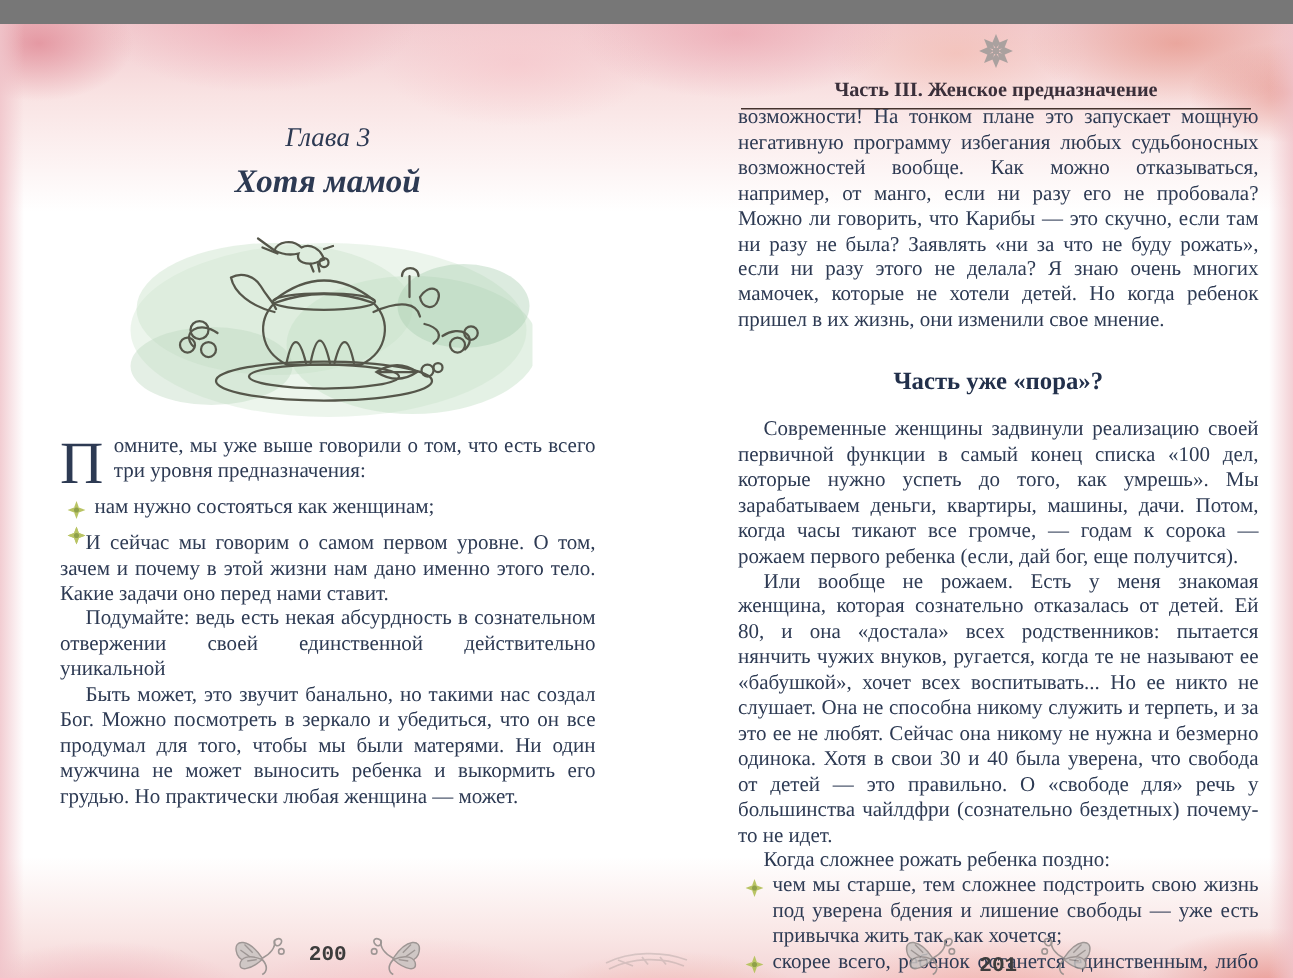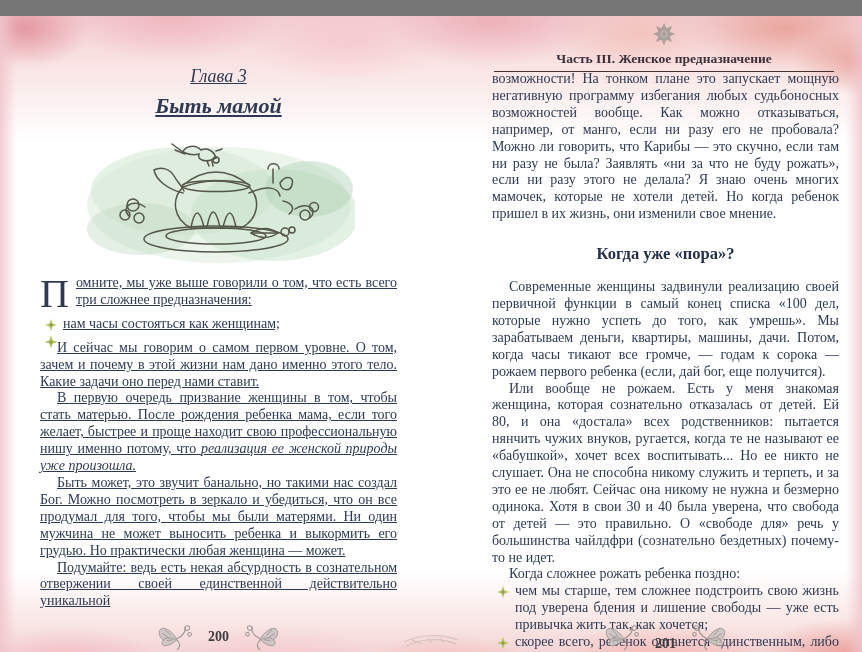--- a/index.html
+++ b/index.html
@@ -17,39 +17,39 @@
       radial-gradient(140px 62px at 91% 2%, rgba(226,130,112,.55), transparent 70%),
       radial-gradient(100px 48px at 100% 7%, rgba(218,104,92,.5), transparent 70%),
       radial-gradient(140px 58px at 8% 100%, rgba(238,167,178,.65), transparent 70%),
       radial-gradient(160px 62px at 32% 100%, rgba(246,190,196,.6), transparent 70%),
       radial-gradient(140px 58px at 52% 101%, rgba(238,160,150,.55), transparent 70%),
       radial-gradient(170px 66px at 77% 100%, rgba(240,152,142,.6), transparent 70%),
       radial-gradient(120px 52px at 98% 98%, rgba(228,118,108,.55), transparent 70%),
       linear-gradient(180deg, #f2ccd0 0px, #f9e3e3 48px, #ffffff 125px, #ffffff 555px, #f9e6e5 608px, #f1ccce 652px);
   }
   .page-col{position:absolute;color:#2d3a53;font-size:14px;line-height:16.9px;text-align:justify;}
-  .left-col{left:40px;top:49px;width:357px;text-decoration:underline;}
+  .left-col{left:40px;top:64px;width:357px;}
   .right-col{left:492px;top:55px;width:347px;}
   p{margin:0;}
   .indent{text-indent:17px;}
   .chapter-label{font-style:italic;font-size:18px;line-height:22px;text-align:center;font-weight:normal;}
   .chapter-title{font-style:italic;font-weight:bold;font-size:22px;line-height:26px;text-align:center;margin-top:6px;}
   .illustration{width:272px;height:144px;margin:4px auto 8px auto;position:relative;}
   .dropcap{float:left;font-size:40px;line-height:31px;padding:3px 7px 0 0;}
   .bullets{margin:7px 0 7px 2px;}
   .bullet{position:relative;padding-left:21px;text-align:justify;}
   .bullet .bullet-icon{position:absolute;left:3px;top:3px;line-height:0;}
   .section-heading{font-weight:bold;font-size:16.5px;text-align:center;margin:23px 0 16px 0;color:#22304b;}
   .running-header{position:absolute;left:494px;top:5px;width:340px;text-align:center;}
   .hdr-ornament{display:inline-block;line-height:0;}
   .hdr-text{font-weight:bold;font-size:13.5px;color:#3a2f3a;padding-bottom:4px;border-bottom:1.6px solid #45322e;margin-top:0px;}
   .footer{position:absolute;top:606px;display:flex;align-items:center;justify-content:center;gap:13px;}
   .footer-left{left:40px;width:357px;}
   .footer-right{left:492px;width:347px;align-items:flex-end;}
-  .pnum{font-family:Liberation Serif, serif;font-weight:bold;font-size:14px;color:#3c3c3c;}
+  .pnum{font-family:Liberation Mono, monospace;font-weight:bold;font-size:14px;color:#3c3c3c;}
   .orn{line-height:0;opacity:.85;}
   .orn.mirror svg{transform:scaleX(-1);}
   .spine-orn{position:absolute;left:402px;top:612px;opacity:.3;line-height:0;}
   em.inline-it{font-style:italic;}
 </style>
 </head>
 <body>
 
 <div class="spread">
 
@@ -83,21 +83,21 @@
             </g>
           <circle cx="15" cy="15" r="2.6"></circle>
         </g>
       </svg>
     </span>
     <div class="hdr-text">Часть III. Женское предназначение</div>
   </div>
 
   <div class="page-col left-col">
     <div class="chapter-label">Глава 3</div>
-    <div class="chapter-title">Быть мамой</div>
+    <div class="chapter-title">Хотя мамой</div>
 
     <div class="illustration">
       <svg width="272" height="144" viewBox="0 0 272 144">
 
         <ellipse cx="136" cy="82" rx="132" ry="58" fill="#ddeddd" opacity="0.55"></ellipse>
         <ellipse cx="100" cy="68" rx="92" ry="44" fill="#cfe6cf" opacity="0.5"></ellipse>
         <ellipse cx="192" cy="92" rx="84" ry="46" fill="#c4dfc6" opacity="0.45"></ellipse>
         <ellipse cx="226" cy="66" rx="44" ry="28" fill="#a8cdaf" opacity="0.4"></ellipse>
         <ellipse cx="58" cy="106" rx="54" ry="26" fill="#bcd8bf" opacity="0.4"></ellipse>
 
@@ -141,34 +141,34 @@
             <circle cx="231" cy="84" r="4.5"></circle>
 
           <path d="M168,110 q14,-9 27,0 q-13,9 -27,0 Z"></path>
           <path d="M170,110 q12,0 24,0"></path>
           <circle cx="202" cy="109" r="4"></circle>
             <circle cx="209" cy="107" r="3"></circle>
         </g>
       </svg>
     </div>
 
-    <p class="first"><span class="dropcap">П</span><span>омните, мы уже выше говорили о том, что есть всего три сложнее предназначения:</span></p>
+    <p class="first"><span class="dropcap">П</span><span>омните, мы уже выше говорили о том, что есть всего три уровня предназначения:</span></p>
 
     <div class="bullets">
       <div class="bullet">
         <span class="bullet-icon"><svg width="12" height="12" viewBox="0 0 12 12">
               <g fill="#b9c464">
                 <path d="M6 0 L7.6 4.4 L6 6 L4.4 4.4 Z"></path>
                 <path d="M6 12 L7.6 7.6 L6 6 L4.4 7.6 Z"></path>
                 <path d="M0 6 L4.4 4.4 L6 6 L4.4 7.6 Z"></path>
                 <path d="M12 6 L7.6 4.4 L6 6 L7.6 7.6 Z"></path>
               </g>
               <circle cx="6" cy="6" r="1.7" fill="#8fa04a"></circle>
             </svg></span>
-        <span>нам часы состояться как женщинам;</span>
+        <span>нам нужно состояться как женщинам;</span>
       </div>
       <div class="bullet">
         <span class="bullet-icon"><svg width="12" height="12" viewBox="0 0 12 12">
               <g fill="#b9c464">
                 <path d="M6 0 L7.6 4.4 L6 6 L4.4 4.4 Z"></path>
                 <path d="M6 12 L7.6 7.6 L6 6 L4.4 7.6 Z"></path>
                 <path d="M0 6 L4.4 4.4 L6 6 L4.4 7.6 Z"></path>
                 <path d="M12 6 L7.6 4.4 L6 6 L7.6 7.6 Z"></path>
               </g>
               <circle cx="6" cy="6" r="1.7" fill="#8fa04a"></circle>
@@ -181,28 +181,27 @@
                 <path d="M6 12 L7.6 7.6 L6 6 L4.4 7.6 Z"></path>
                 <path d="M0 6 L4.4 4.4 L6 6 L4.4 7.6 Z"></path>
                 <path d="M12 6 L7.6 4.4 L6 6 L7.6 7.6 Z"></path>
               </g>
               <circle cx="6" cy="6" r="1.7" fill="#8fa04a"></circle>
             </svg></span>
       </div>
     </div>
 
     <p class="indent">И сейчас мы говорим о самом первом уровне. О том, зачем и почему в этой жизни нам дано именно этого тело. Какие задачи оно перед нами ставит.</p>
-    <p class="indent"><span>В первую очередь призвание женщины в том, чтобы стать матерью. После рождения ребенка мама, если того желает, быстрее и проще находит свою профессиональную нишу именно потому, что </span><em class="inline-it">реализация ее женской природы уже произошла.</em></p>
+    <p class="indent">Подумайте: ведь есть некая абсурдность в сознательном отвержении своей единственной действительно уникальной</p>
     <p class="indent">Быть может, это звучит банально, но такими нас создал Бог. Можно посмотреть в зеркало и убедиться, что он все продумал для того, чтобы мы были матерями. Ни один мужчина не может выносить ребенка и выкормить его грудью. Но практически любая женщина — может.</p>
-    <p class="indent">Подумайте: ведь есть некая абсурдность в сознательном отвержении своей единственной действительно уникальной</p>
   </div>
 
   <div class="page-col right-col">
     <p>возможности! На тонком плане это запускает мощную негативную программу избегания любых судьбоносных возможностей вообще. Как можно отказываться, например, от манго, если ни разу его не пробовала? Можно ли говорить, что Карибы — это скучно, если там ни разу не была? Заявлять «ни за что не буду рожать», если ни разу этого не делала? Я знаю очень многих мамочек, которые не хотели детей. Но когда ребенок пришел в их жизнь, они изменили свое мнение.</p>
-    <div class="section-heading">Когда уже «пора»?</div>
+    <div class="section-heading">Часть уже «пора»?</div>
     <p class="indent">Современные женщины задвинули реализацию своей первичной функции в самый конец списка «100 дел, которые нужно успеть до того, как умрешь». Мы зарабатываем деньги, квартиры, машины, дачи. Потом, когда часы тикают все громче, — годам к сорока — рожаем первого ребенка (если, дай бог, еще получится).</p>
     <p class="indent">Или вообще не рожаем. Есть у меня знакомая женщина, которая сознательно отказалась от детей. Ей 80, и она «достала» всех родственников: пытается нянчить чужих внуков, ругается, когда те не называют ее «бабушкой», хочет всех воспитывать... Но ее никто не слушает. Она не способна никому служить и терпеть, и за это ее не любят. Сейчас она никому не нужна и безмерно одинока. Хотя в свои 30 и 40 была уверена, что свобода от детей — это правильно. О «свободе для» речь у большинства чайлдфри (сознательно бездетных) почему-то не идет.</p>
     <p class="indent">Когда сложнее рожать ребенка поздно:</p>
     <div class="bullets" style="margin-top:0;">
       <div class="bullet">
         <span class="bullet-icon"><svg width="12" height="12" viewBox="0 0 12 12">
               <g fill="#b9c464">
                 <path d="M6 0 L7.6 4.4 L6 6 L4.4 4.4 Z"></path>
                 <path d="M6 12 L7.6 7.6 L6 6 L4.4 7.6 Z"></path>
                 <path d="M0 6 L4.4 4.4 L6 6 L4.4 7.6 Z"></path>

